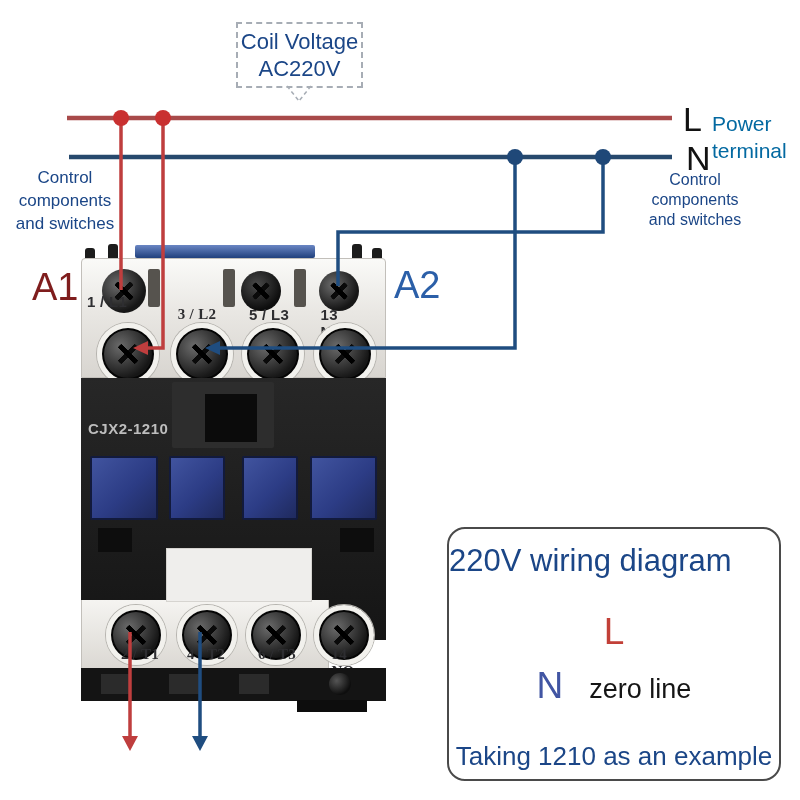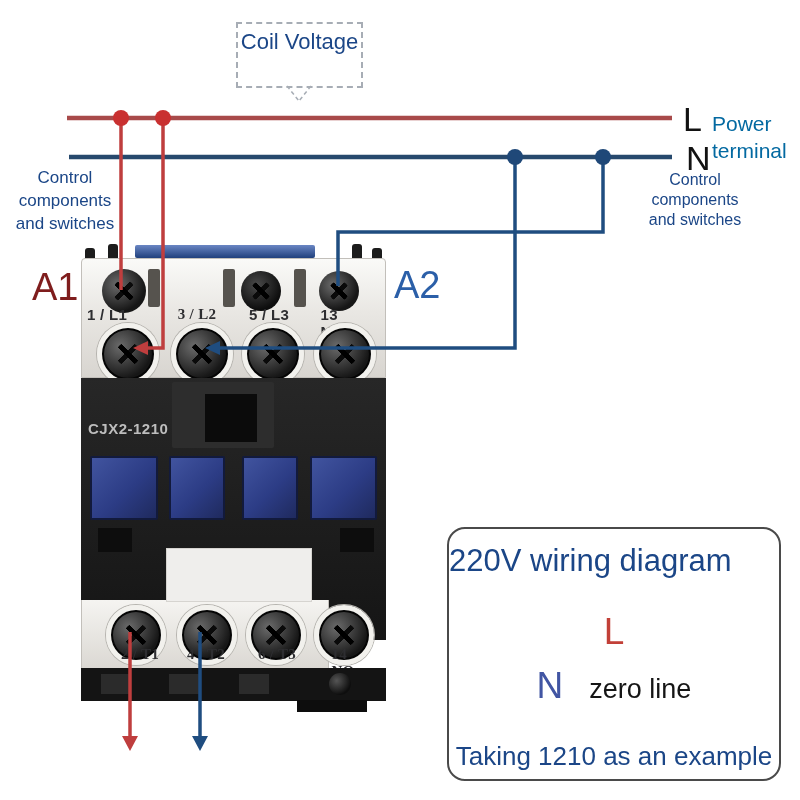--- a/index.html
+++ b/index.html
@@ -76,20 +76,21 @@
 
   svg.overlay{position:absolute;left:0;top:0;z-index:5;pointer-events:none;}
 </style>
 </head>
 <body>
 
 <div class="canvas">
 
   <div class="callout">
     <div>Coil Voltage</div>
+    <div>AC220V</div>
   </div>
 
   <div class="lbl live-label">L</div>
   <div class="lbl neutral-label">N</div>
   <div class="lbl power-caption pre">Power
 terminal</div>
   <div class="lbl note-left pre">Control
 components
 and switches</div>
   <div class="lbl note-right pre">Control
@@ -105,21 +106,21 @@
     <div class="pin" style="left:291px;top:4px;width:10px;height:26px;"></div>
     <div class="blue-strip"></div>
 
     <div class="upper-body">
       <div class="sep" style="left:66px;"></div>
       <div class="sep" style="left:141px;"></div>
       <div class="sep" style="left:212px;"></div>
       <div class="screw" style="left:20px;top:10px;width:44px;height:44px;"></div>
       <div class="screw phillips" style="left:159px;top:12px;width:40px;height:40px;"></div>
       <div class="screw" style="left:237px;top:12px;width:40px;height:40px;"></div>
-      <div class="tlabel" style="left:25px;top:47px;text-align:center;">1 / L1</div>
+      <div class="tlabel" style="left:25px;top:34px;text-align:center;">1 / L1</div>
       <div class="tlabel" style="left:115px;top:47px;font-family:Liberation Serif, serif;">3 / L2</div>
       <div class="tlabel" style="left:187px;top:47px;">5 / L3</div>
       <div class="tlabel" style="left:260px;top:47px;">13 NO</div>
       <div class="screw ringed" style="left:15px;top:64px;width:52px;height:52px;"></div>
       <div class="screw ringed" style="left:89px;top:64px;width:52px;height:52px;"></div>
       <div class="screw ringed" style="left:160px;top:64px;width:52px;height:52px;"></div>
       <div class="screw ringed" style="left:232px;top:64px;width:52px;height:52px;"></div>
     </div>
 
     <div class="mid-body">

